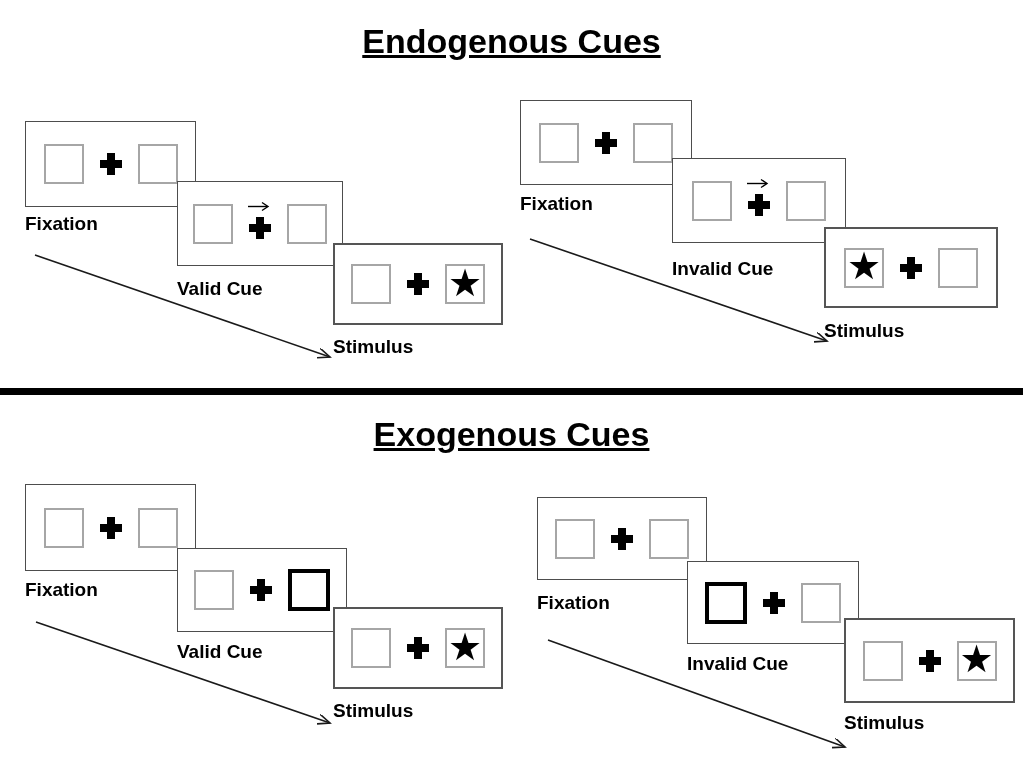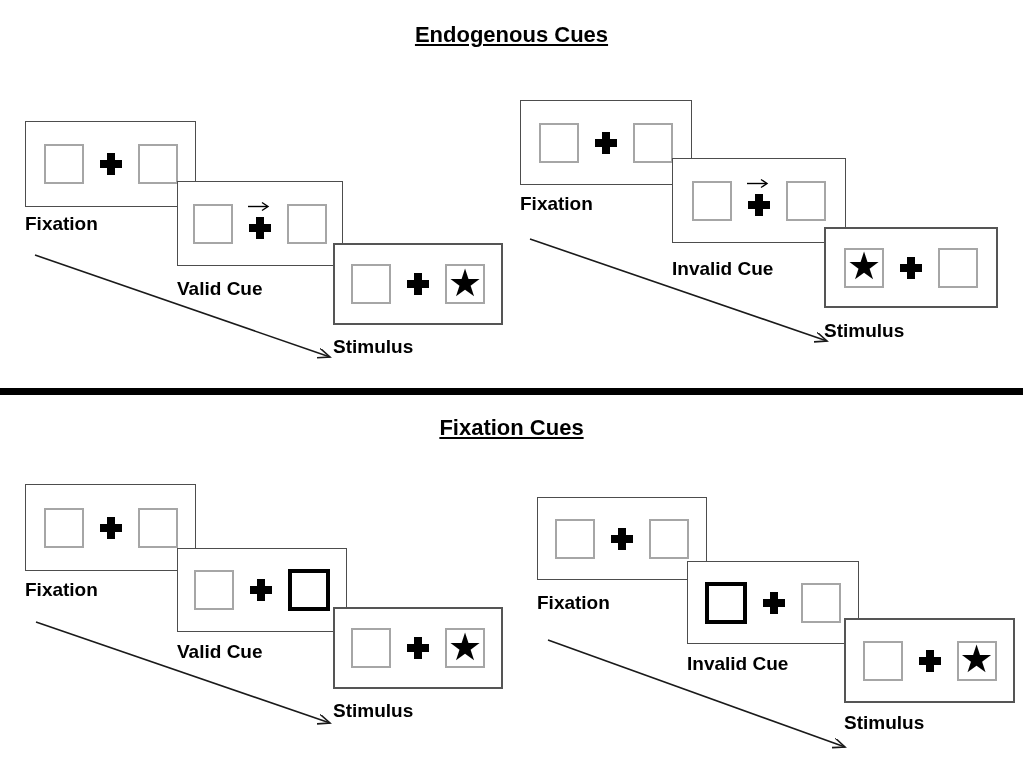--- a/index.html
+++ b/index.html
@@ -2,21 +2,21 @@
 <html><head>
 <meta charset="utf-8">
 <style>
   html,body { margin:0; padding:0; background:#fff; }
   #slide {
     position:relative; width:1023px; height:767px; background:#ffffff;
     font-family:"Liberation Sans","DejaVu Sans",sans-serif; overflow:hidden;
   }
   .title {
     position:absolute; left:0; width:1023px; text-align:center;
-    font-size:22px; font-weight:bold; color:#000;
+    font-size:34px; font-weight:bold; color:#000;
   }
   .title span { text-decoration:underline; }
   .divider { position:absolute; left:0; top:388px; width:1023px; height:7px; background:#000; }
   .panel {
     position:absolute; background:#fff; border:1px solid #4d4d4d; box-sizing:border-box;
     display:flex; align-items:center; justify-content:center; gap:16px;
   }
   .panel.stim { border-width:2px; border-color:#555; }
   .z1{ z-index:1 } .z2{ z-index:2 } .z3{ z-index:3 }
   .box {
@@ -49,21 +49,21 @@
       </marker>
     </defs>
     <line x1="35" y1="255" x2="330" y2="357" stroke="#1a1a1a" stroke-width="1.6" marker-end="url(#ah)"></line>
     <line x1="530" y1="239" x2="827" y2="341" stroke="#1a1a1a" stroke-width="1.6" marker-end="url(#ah)"></line>
     <line x1="36" y1="622" x2="330" y2="723" stroke="#1a1a1a" stroke-width="1.6" marker-end="url(#ah)"></line>
     <line x1="548" y1="640" x2="845" y2="747" stroke="#1a1a1a" stroke-width="1.6" marker-end="url(#ah)"></line>
   </svg>
 
   <div class="title" style="top:22px;"><span>Endogenous Cues</span></div>
   <div class="divider"></div>
-  <div class="title" style="top:415px;"><span>Fixation Cues</span></div>
+  <div class="title" style="top:415px;"><span>Exogenous Cues</span></div>
 
   <div class="panel z1" style="left:25px; top:121px; width:171px; height:86px;">
     <div class="box"></div>
     <div class="cross-group">
         <div class="cross"></div>
       </div>
     <div class="box"></div>
   </div>
   <div class="plabel" style="left:25px; top:213px; width:171px;">Fixation</div>
 

